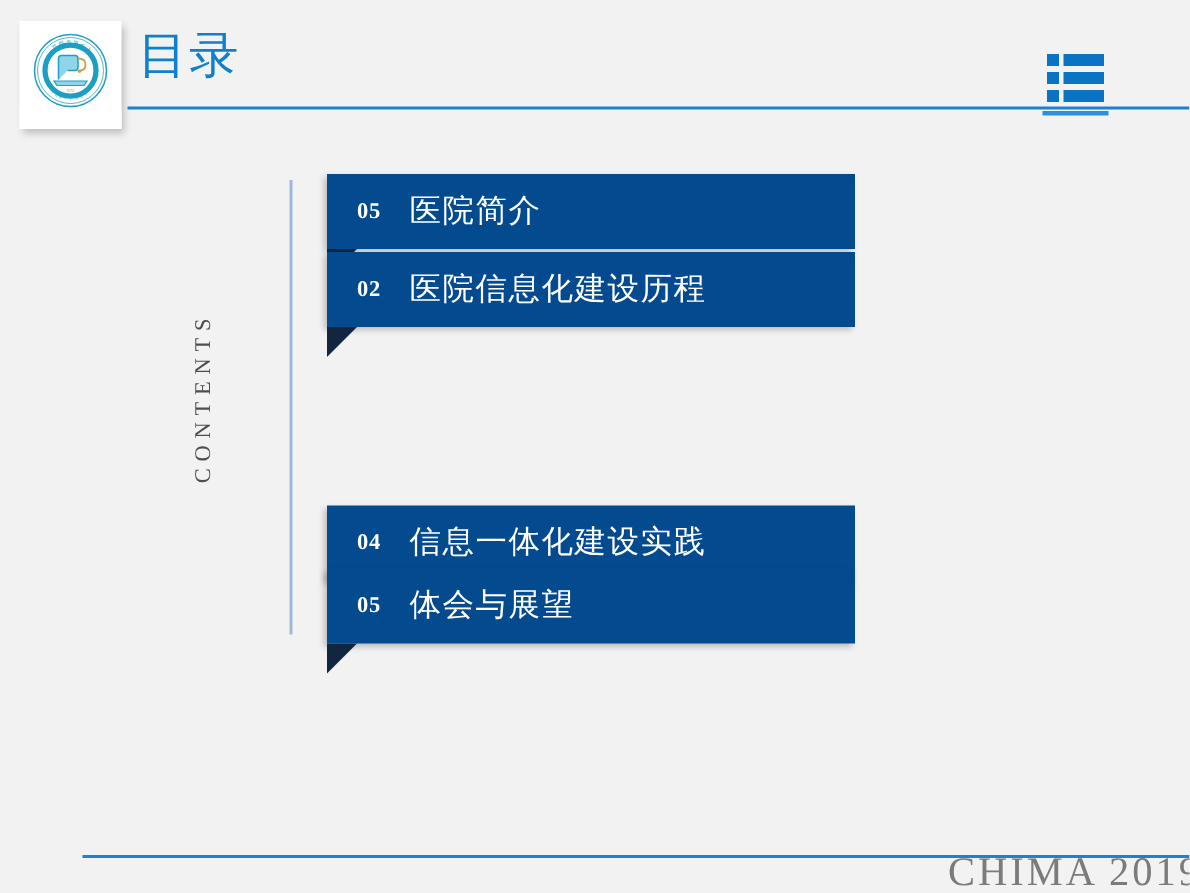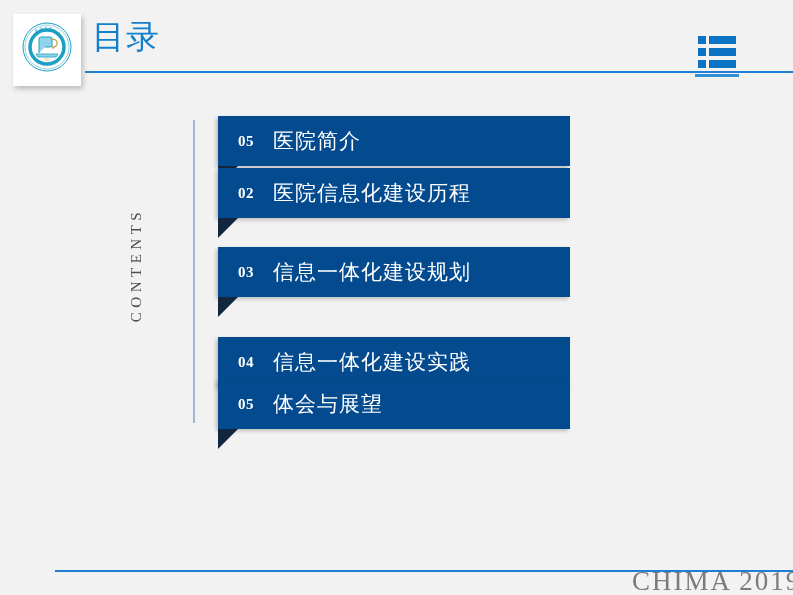--- a/index.html
+++ b/index.html
@@ -269,26 +269,20 @@
     <div class="bar-text">医院简介</div>
   </div>
 
   <div class="bar-item" style="top:168px;border-radius:16px;">
     <div class="bar-body"></div>
     <div class="bar-tail"></div>
     <div class="bar-num">02</div>
     <div class="bar-text">医院信息化建设历程</div>
   </div>
 
-  <div class="bar-item" style="top:247px;">
-    <div class="bar-body"></div>
-    <div class="bar-tail"></div>
-    <div class="bar-num">03</div>
-    <div class="bar-text">信息一体化建设规划</div>
-  </div>
 
   <div class="bar-item" style="top:313px;margin-top:24px;">
     <div class="bar-body"></div>
     <div class="bar-tail"></div>
     <div class="bar-num">04</div>
     <div class="bar-text">信息一体化建设实践</div>
   </div>
 
   <div class="bar-item" style="top:379px;">
     <div class="bar-body"></div>

